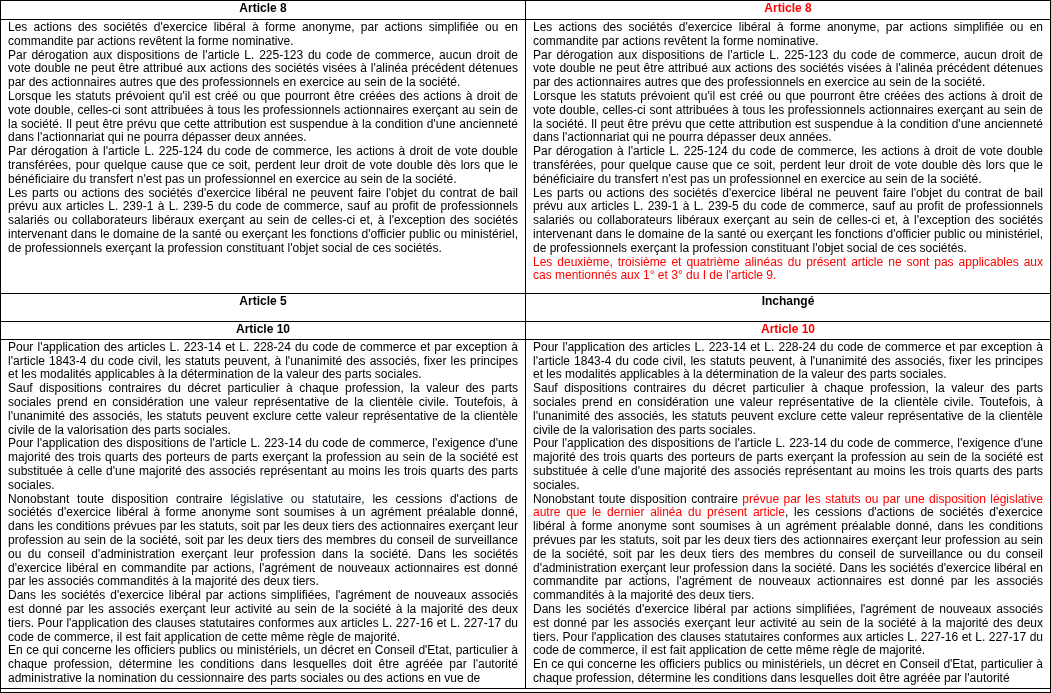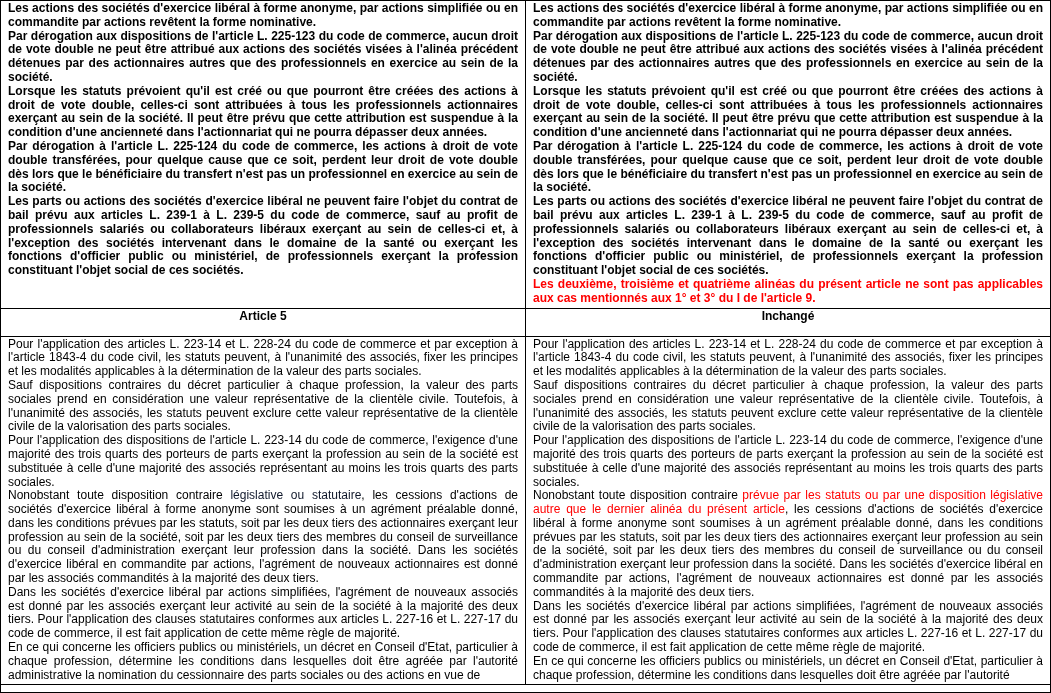--- a/index.html
+++ b/index.html
@@ -26,41 +26,45 @@
     font-size: 12px;
     line-height: 13.8px;
     overflow: hidden;
   }
   td.hdr {
     font-weight: bold;
     text-align: center;
     padding-top: 2px;
   }
   tr.r-hdr1 td   { height: 15px; }
-  tr.r-body8 td  { height: 270px; font-weight: bold; }
+  tr.r-body8 td  { height: 270px; }
   tr.r-art9 td   { height: 24px; }
   tr.r-hdr10 td  { height: 13px; }
   p.para {
     margin: 0;
     text-align: justify;
   }
   .red  { color: #FF0000; }
   .dred { color: #0f172a; }
 </style>
 </head>
 <body>
 
 <div class="page">
   <table class="cmp">
     <colgroup>
       <col style="width:50%">
         <col style="width:50%">
     </colgroup>
 
     <tbody>
+        <tr class="r-hdr1">
+      <td class="hdr">Article 8</td>
+      <td class="hdr red">Article 8</td>
+    </tr>
 
     <tr class="r-body8">
       <td>
         <p class="para"><span>Les actions des sociétés d'exercice libéral à forme anonyme, par actions simplifiée ou en commandite par actions revêtent la forme nominative.</span></p>
         <p class="para"><span>Par dérogation aux dispositions de l'article L. 225-123 du code de commerce, aucun droit de vote double ne peut être attribué aux actions des sociétés visées à l'alinéa précédent détenues par des actionnaires autres que des professionnels en exercice au sein de la société.</span></p>
         <p class="para"><span>Lorsque les statuts prévoient qu'il est créé ou que pourront être créées des actions à droit de vote double, celles-ci sont attribuées à tous les professionnels actionnaires exerçant au sein de la société. Il peut être prévu que cette attribution est suspendue à la condition d'une ancienneté dans l'actionnariat qui ne pourra dépasser deux années.</span></p>
         <p class="para"><span>Par dérogation à l'article L. 225-124 du code de commerce, les actions à droit de vote double transférées, pour quelque cause que ce soit, perdent leur droit de vote double dès lors que le bénéficiaire du transfert n'est pas un professionnel en exercice au sein de la société.</span></p>
         <p class="para"><span>Les parts ou actions des sociétés d'exercice libéral ne peuvent faire l'objet du contrat de bail prévu aux articles L. 239-1 à L. 239-5 du code de commerce, sauf au profit de professionnels salariés ou collaborateurs libéraux exerçant au sein de celles-ci et, à l'exception des sociétés intervenant dans le domaine de la santé ou exerçant les fonctions d'officier public ou ministériel, de professionnels exerçant la profession constituant l'objet social de ces sociétés.</span></p>
       </td>
       <td>
@@ -71,20 +75,24 @@
         <p class="para"><span>Les parts ou actions des sociétés d'exercice libéral ne peuvent faire l'objet du contrat de bail prévu aux articles L. 239-1 à L. 239-5 du code de commerce, sauf au profit de professionnels salariés ou collaborateurs libéraux exerçant au sein de celles-ci et, à l'exception des sociétés intervenant dans le domaine de la santé ou exerçant les fonctions d'officier public ou ministériel, de professionnels exerçant la profession constituant l'objet social de ces sociétés.</span></p>
         <p class="para red"><span>Les deuxième, troisième et quatrième alinéas du présent article ne sont pas applicables aux cas mentionnés aux 1° et 3° du I de l'article 9.</span></p>
       </td>
     </tr>
 
     <tr class="r-art9">
       <td class="hdr">Article 5</td>
       <td class="hdr">Inchangé</td>
     </tr>
 
+    <tr class="r-hdr10">
+      <td class="hdr">Article 10</td>
+      <td class="hdr red">Article 10</td>
+    </tr>
 
     <tr class="r-body10">
       <td>
         <p class="para"><span>Pour l'application des articles L. 223-14 et L. 228-24 du code de commerce et par exception à l'article 1843-4 du code civil, les statuts peuvent, à l'unanimité des associés, fixer les principes et les modalités applicables à la détermination de la valeur des parts sociales.</span></p>
         <p class="para"><span>Sauf dispositions contraires du décret particulier à chaque profession, la valeur des parts sociales prend en considération une valeur représentative de la clientèle civile. Toutefois, à l'unanimité des associés, les statuts peuvent exclure cette valeur représentative de la clientèle civile de la valorisation des parts sociales.</span></p>
         <p class="para"><span>Pour l'application des dispositions de l'article L. 223-14 du code de commerce, l'exigence d'une majorité des trois quarts des porteurs de parts exerçant la profession au sein de la société est substituée à celle d'une majorité des associés représentant au moins les trois quarts des parts sociales.</span></p>
         <p class="para"><span>Nonobstant toute disposition contraire </span><span class="dred">législative ou statutaire</span><span>, les cessions d'actions de sociétés d'exercice libéral à forme anonyme sont soumises à un agrément préalable donné, dans les conditions prévues par les statuts, soit par les deux tiers des actionnaires exerçant leur profession au sein de la société, soit par les deux tiers des membres du conseil de surveillance ou du conseil d'administration exerçant leur profession dans la société. Dans les sociétés d'exercice libéral en commandite par actions, l'agrément de nouveaux actionnaires est donné par les associés commandités à la majorité des deux tiers.</span></p>
         <p class="para"><span>Dans les sociétés d'exercice libéral par actions simplifiées, l'agrément de nouveaux associés est donné par les associés exerçant leur activité au sein de la société à la majorité des deux tiers. Pour l'application des clauses statutaires conformes aux articles L. 227-16 et L. 227-17 du code de commerce, il est fait application de cette même règle de majorité.</span></p>
         <p class="para"><span>En ce qui concerne les officiers publics ou ministériels, un décret en Conseil d'Etat, particulier à chaque profession, détermine les conditions dans lesquelles doit être agréée par l'autorité administrative la nomination du cessionnaire des parts sociales ou des actions en vue de</span></p>
       </td>

